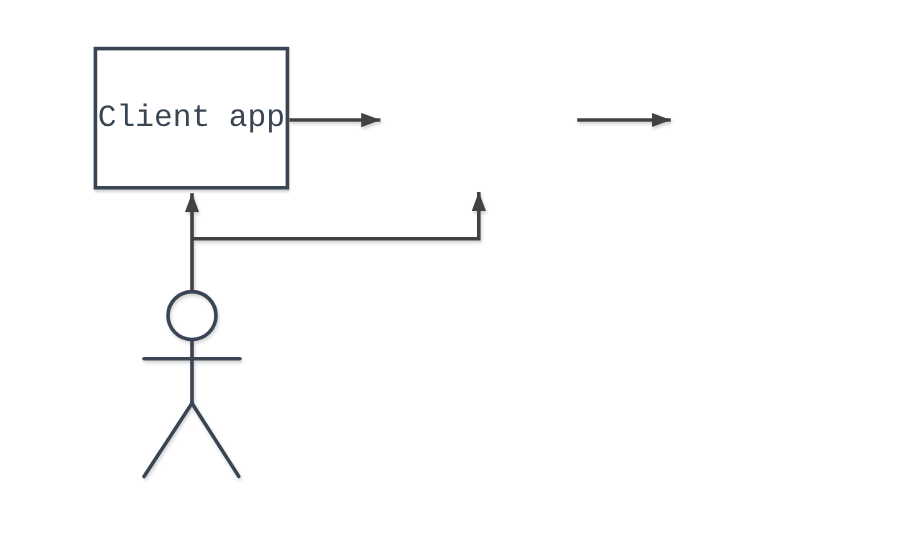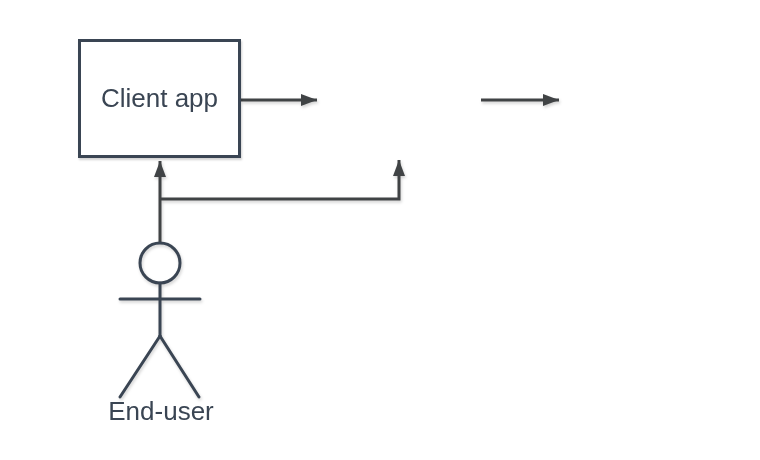--- a/index.html
+++ b/index.html
@@ -5,21 +5,21 @@
   html, body {
     margin: 0;
     padding: 0;
     background: #ffffff;
   }
   .canvas {
     position: relative;
     width: 760px;
     height: 460px;
     background: #ffffff;
-    font-family: Liberation Sans, sans-serif;
+    font-family: Liberation Mono, monospace;
     overflow: hidden;
   }
   .connector-layer {
     position: absolute;
     left: 0;
     top: 0;
     width: 760px;
     height: 460px;
     filter: drop-shadow(1px 2px 1.5px rgba(0,0,0,0.18));
     pointer-events: none;
@@ -94,15 +94,14 @@
       <path class="actor-shape" d="M160,336 L199,397"></path>
     </g>
   </svg>
 
   <div class="node node-client-app">
     <span class="node-label">Client app</span>
   </div>
 
 
 
-  <div class="actor-label">End-user</div>
 
 </div>
 
 </body></html>

